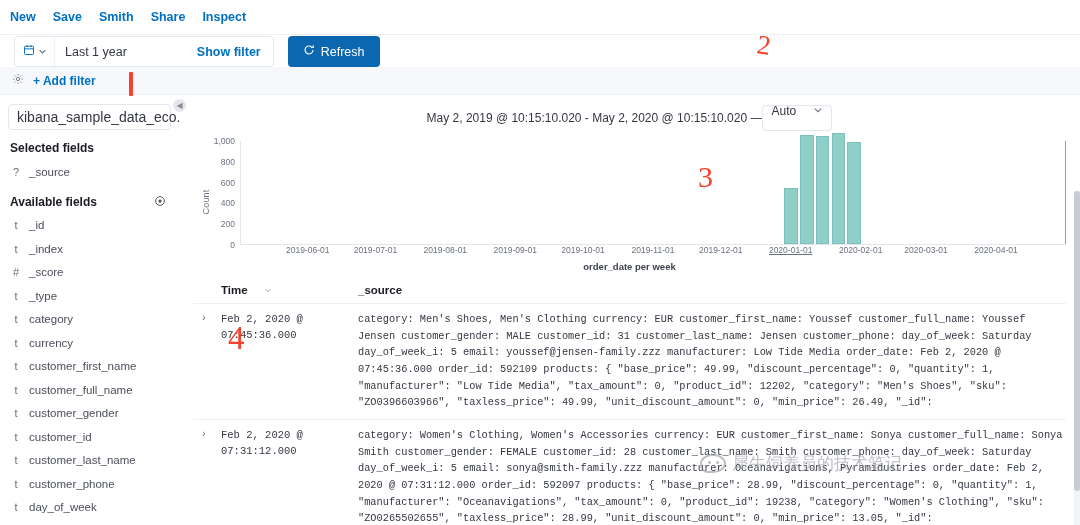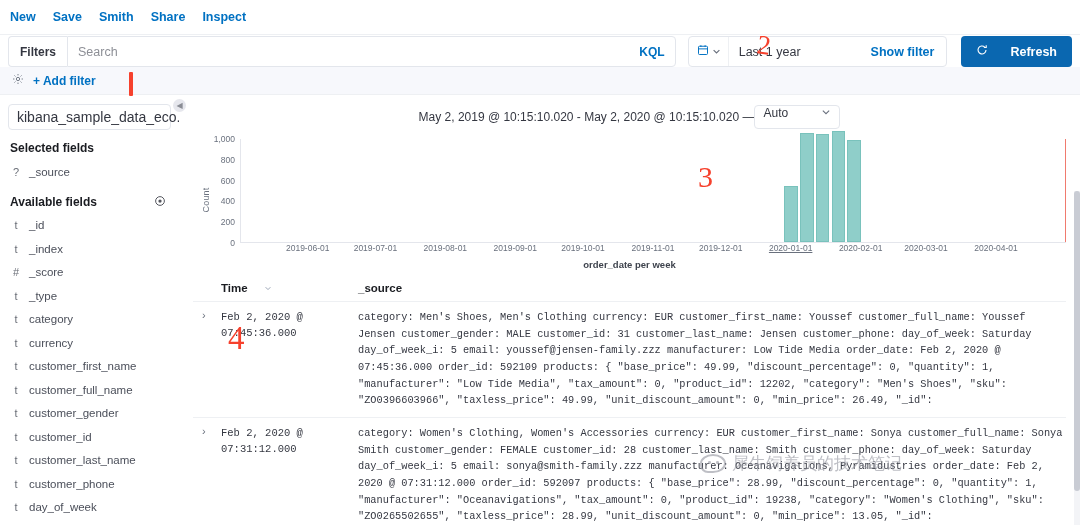--- a/index.html
+++ b/index.html
@@ -58,21 +58,21 @@
   .dp-cal {
     display: flex; align-items: center; gap: 3px;
     padding: 0 7px 0 8px; height: 100%;
     border-right: 1px solid #eef0f3; cursor: pointer;
   }
   .dp-range { padding: 0 10px; display: flex; align-items: center; font-size: 12.5px; color: #343741; cursor: pointer; white-space: nowrap;}
   .dp-showdates { padding: 0 12px 0 60px; display: flex; align-items: center; color: #0071c2; font-size: 12.5px; font-weight: 600; cursor: pointer; white-space: nowrap;}
   .refresh-btn {
     margin-left: 8px; background: #0б6bb4; background: #0a67b0;
     color: #fff; border-radius: 4px; display: flex; align-items: center;
-    gap: 22px; padding: 0 15px; font-weight: 700; font-size: 12.5px; cursor: pointer;
+    gap: 6px; padding: 0 15px; font-weight: 400; font-size: 12.5px; cursor: pointer;
     white-space: nowrap;
   }
 
   
   .filterbar {
     height: 28px; flex: 0 0 28px;
     display: flex; align-items: center; gap: 9px;
     padding: 0 12px; background: #f7f8fc;
     border-bottom: 1px solid #eef0f3;
   }
@@ -113,22 +113,22 @@
     width: 13px; height: 13px; border-radius: 50%;
     background: #e6e7ed; color: #8a8d95; font-size: 8px;
     display: flex; align-items: center; justify-content: center; cursor: pointer; z-index: 5;
   }
   .chart-head {
     display: flex; align-items: center; justify-content: center;
     padding: 10px 0 6px 0; font-size: 12px; color: #343741;
   }
   .interval-select {
     border: 1px solid #e3e6ec; border-radius: 4px; height: 24px;
-    display: flex; align-items: flex-start; justify-content: space-between;
-    width: 86px; padding: 0 8px; font-size: 12px; cursor: pointer; background:#fff;
+    display: flex; align-items: flex-end; justify-content: space-between;
+    width: 70px; padding: 12px 8px; font-size: 12px; cursor: pointer; background:#fff;
   }
 
   .chart-area { position: relative; height: 122px; margin: 4px 14px 0 14px; }
   .ylabel {
     position: absolute; left: 0px; top: 50%;
     transform: translateY(-50%) rotate(-90deg);
     font-size: 9px; color: #69707d; letter-spacing: .2px;
   }
   .yticks {
     position: absolute; left: 11px; top: 0; bottom: 18px; width: 34px;
@@ -204,27 +204,20 @@
   <div class="topmenu">
     <a>New</a>
     <a>Save</a>
     <a>Smith</a>
     <a>Share</a>
     <a>Inspect</a>
   </div>
 
   <div class="querybar">
     <div class="qb-inner">
-      <div style="display:flex;flex:1;min-width:0;">
-        <div class="filters-btn">Filters</div>
-        <div class="search-wrap">
-          <input class="search-input" placeholder="Search" style="">
-          <span class="kql-btn">KQL</span>
-        </div>
-      </div>
       <div class="datepicker">
         <div class="dp-cal">
           <span>
             <svg width="12" height="12" viewBox="0 0 16 16" fill="none" stroke="#0071c2" stroke-width="1.3">
               <rect x="2" y="3" width="12" height="11" rx="1.2"></rect>
                 <path d="M2 6.5h12M5.2 1.6v2.4M10.8 1.6v2.4"></path>
             </svg>
           </span>
           <span>
             <svg width="9" height="9" viewBox="0 0 10 10" fill="none" stroke="#69707d" stroke-width="1.3">

